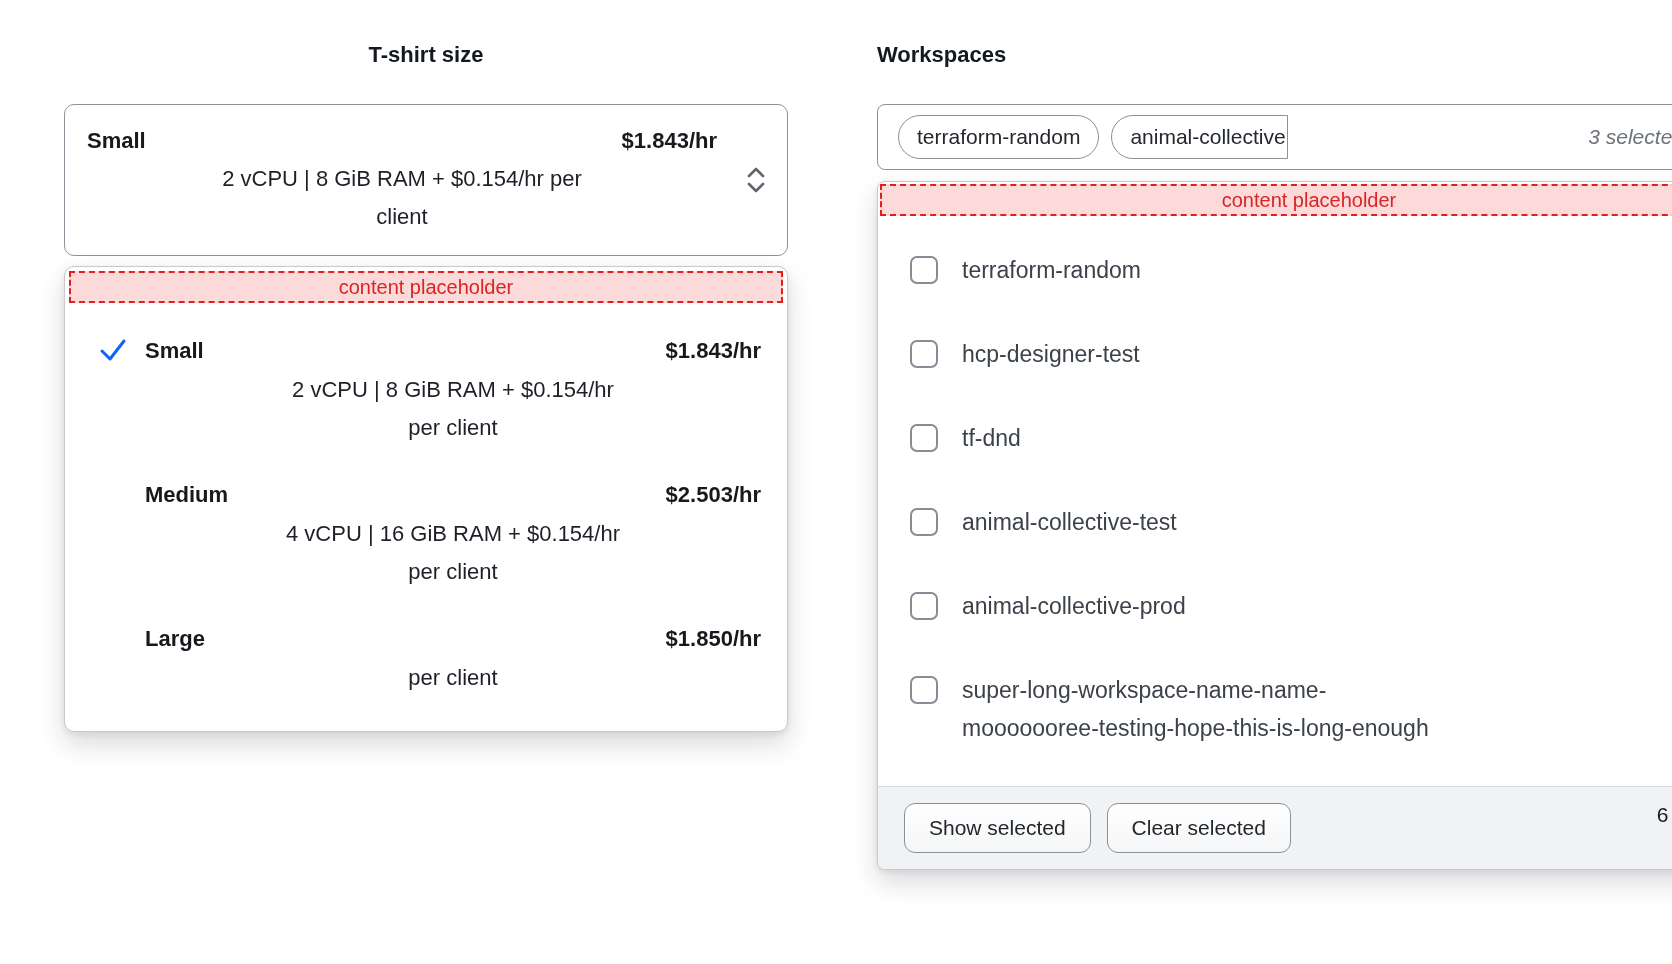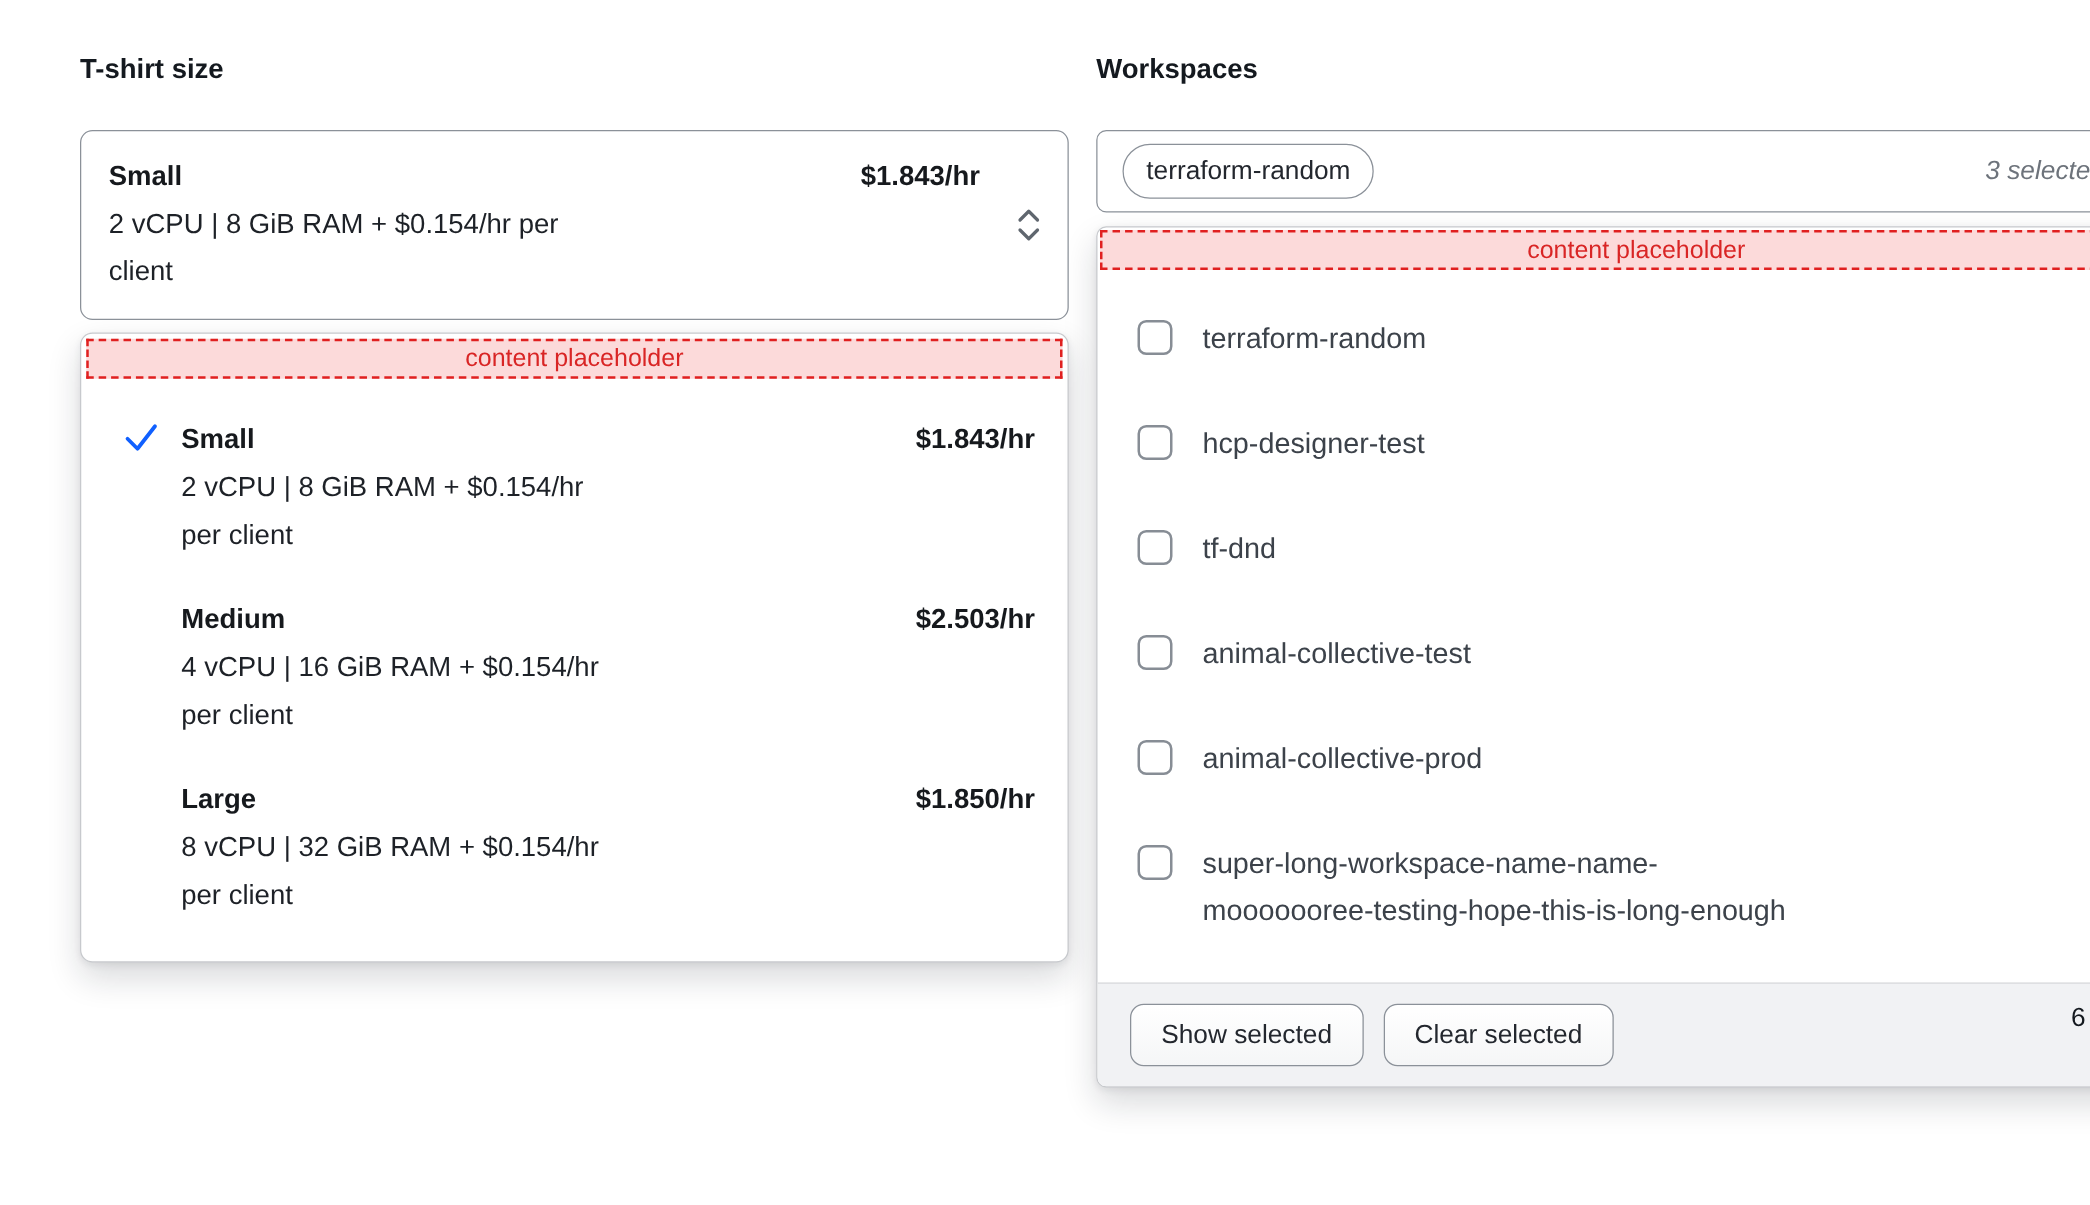--- a/index.html
+++ b/index.html
@@ -7,21 +7,21 @@
     width:1672px;height:964px;position:relative;overflow:hidden;
     font-family:"Liberation Sans", sans-serif;
     -webkit-font-smoothing:antialiased;
     color:#1a1f26;
   }
   .section-title{
     font-size:22px;font-weight:700;color:#14191f;line-height:30px;
     margin:0 0 34px 0;
   }
   
-  .col-left{position:absolute;left:64px;top:40px;width:791px;}
+  .col-left{position:absolute;left:64px;top:40px;width:724px;text-align:center;}
   .select-box{
     position:relative;background:#fff;border:1px solid #8b9199;border-radius:10px;
     padding:17px 70px 19px 22px;box-sizing:border-box;
   }
   .select-title-row{display:flex;justify-content:space-between;align-items:baseline;
     font-size:22px;font-weight:700;color:#16191d;line-height:38px;}
   .select-desc{font-size:22px;color:#1d2127;line-height:38px;}
   .caret{position:absolute;right:20px;top:50%;transform:translateY(-50%);}
   .panel{
     background:#fff;border:1px solid #c7c9cd;border-radius:10px;
@@ -127,32 +127,32 @@
       </div>
     </div>
 
     <div class="tsi-item">
       <span class="tsi-check"></span>
       <div class="tsi-body">
         <div class="tsi-title-row">
           <span>Large</span>
           <span>$1.850/hr</span>
         </div>
-        <div class="tsi-desc">8 vCPU | 32 GiB RAM + $0.154/hr</div>
         <div class="tsi-desc">per client</div>
       </div>
     </div>
   </div>
 </div>
 
 <div class="col-right">
   <h2 class="section-title">Workspaces</h2>
 
   <div class="trigger">
     <span class="tag">terraform-random</span>
+    <span class="tag tag--clipped">animal-collective</span>
     <span class="count-cluster">
       <span class="selected-count">3 selected</span>
       <span>
         <svg width="24" height="30" viewBox="0 0 24 30" fill="#6d737b">
           <path d="M12 4 L19 12 L5 12 Z"></path>
             <path d="M12 26 L5 18 L19 18 Z"></path>
         </svg>
       </span>
     </span>
   </div>

